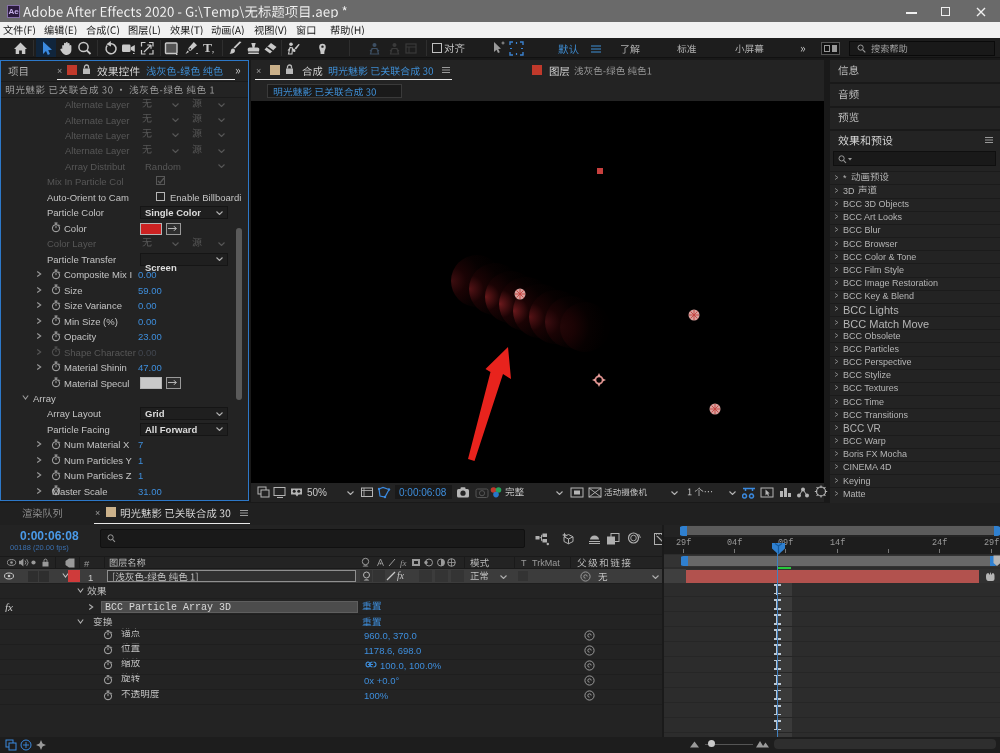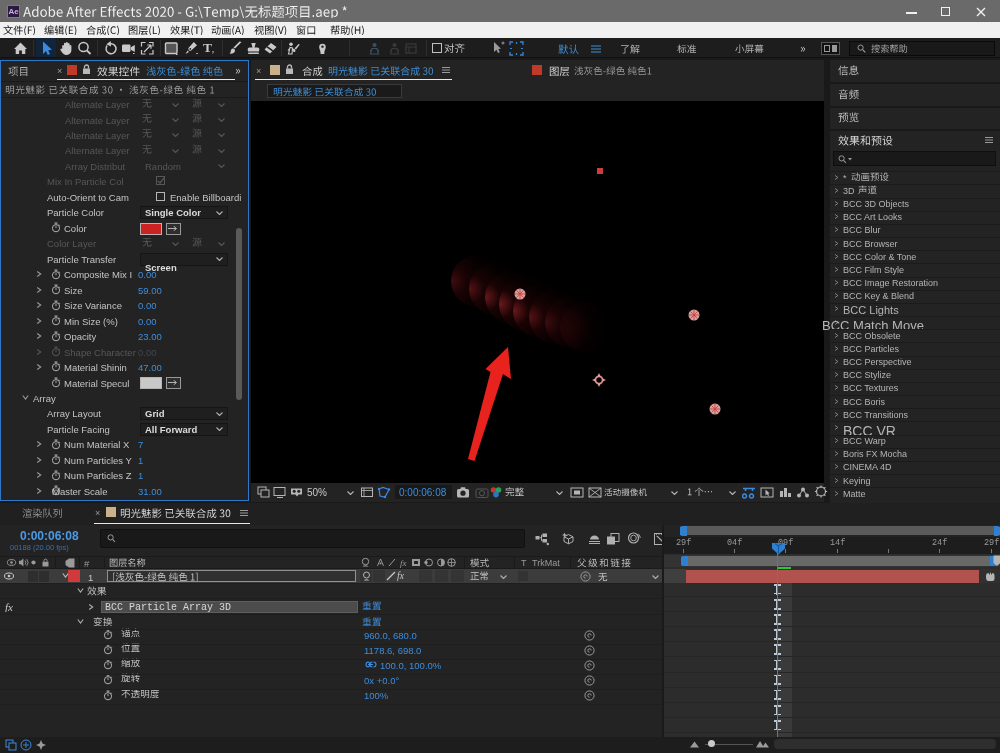--- a/index.html
+++ b/index.html
@@ -954,21 +954,21 @@
 <div class="lab" style="left:843px;top:291.2px;color:#b5b5b5;font-size:9px">BCC Key &amp; Blend</div>
 <div class="ab" style="left:830px;top:302.9px;width:170px;height:1px;background:#1b1b1b"></div>
 <svg class="ab" style="left:834px;top:306.4px" width="5" height="5" viewBox="0 0 6 6">
     <path d="M1.2 0.5 L4.7 3 L1.2 5.5" stroke="#8a8a8a" fill="none" stroke-width="1.1"></path>
   </svg>
 <div class="lab" style="left:843px;top:304.4px;color:#b5b5b5;font-size:11px">BCC Lights</div>
 <div class="ab" style="left:830px;top:316.1px;width:170px;height:1px;background:#1b1b1b"></div>
 <svg class="ab" style="left:834px;top:319.6px" width="5" height="5" viewBox="0 0 6 6">
     <path d="M1.2 0.5 L4.7 3 L1.2 5.5" stroke="#8a8a8a" fill="none" stroke-width="1.1"></path>
   </svg>
-<div class="lab" style="left:822px;top:317.6px;color:#b5b5b5;font-size:13px">BCC Match Move</div>
+<div class="lab" style="left:843px;top:317.6px;color:#b5b5b5;font-size:11px">BCC Match Move</div>
 <div class="ab" style="left:830px;top:329.2px;width:170px;height:1px;background:#1b1b1b"></div>
 <svg class="ab" style="left:834px;top:332.7px" width="5" height="5" viewBox="0 0 6 6">
     <path d="M1.2 0.5 L4.7 3 L1.2 5.5" stroke="#8a8a8a" fill="none" stroke-width="1.1"></path>
   </svg>
 <div class="lab" style="left:843px;top:330.7px;color:#b5b5b5;font-size:9px">BCC Obsolete</div>
 <div class="ab" style="left:830px;top:342.4px;width:170px;height:1px;background:#1b1b1b"></div>
 <svg class="ab" style="left:834px;top:345.9px" width="5" height="5" viewBox="0 0 6 6">
     <path d="M1.2 0.5 L4.7 3 L1.2 5.5" stroke="#8a8a8a" fill="none" stroke-width="1.1"></path>
   </svg>
 <div class="lab" style="left:843px;top:343.9px;color:#b5b5b5;font-size:9px">BCC Particles</div>
@@ -984,31 +984,31 @@
 <div class="lab" style="left:843px;top:370.3px;color:#b5b5b5;font-size:9px">BCC Stylize</div>
 <div class="ab" style="left:830px;top:381.9px;width:170px;height:1px;background:#1b1b1b"></div>
 <svg class="ab" style="left:834px;top:385.4px" width="5" height="5" viewBox="0 0 6 6">
     <path d="M1.2 0.5 L4.7 3 L1.2 5.5" stroke="#8a8a8a" fill="none" stroke-width="1.1"></path>
   </svg>
 <div class="lab" style="left:843px;top:383.4px;color:#b5b5b5;font-size:9px">BCC Textures</div>
 <div class="ab" style="left:830px;top:395.1px;width:170px;height:1px;background:#1b1b1b"></div>
 <svg class="ab" style="left:834px;top:398.6px" width="5" height="5" viewBox="0 0 6 6">
     <path d="M1.2 0.5 L4.7 3 L1.2 5.5" stroke="#8a8a8a" fill="none" stroke-width="1.1"></path>
   </svg>
-<div class="lab" style="left:843px;top:396.6px;color:#b5b5b5;font-size:9px">BCC Boris</div>
+<div class="lab" style="left:843px;top:396.6px;color:#b5b5b5;font-size:9px">BCC Time</div>
 <div class="ab" style="left:830px;top:408.3px;width:170px;height:1px;background:#1b1b1b"></div>
 <svg class="ab" style="left:834px;top:411.8px" width="5" height="5" viewBox="0 0 6 6">
     <path d="M1.2 0.5 L4.7 3 L1.2 5.5" stroke="#8a8a8a" fill="none" stroke-width="1.1"></path>
   </svg>
 <div class="lab" style="left:843px;top:409.8px;color:#b5b5b5;font-size:9px">BCC Transitions</div>
 <div class="ab" style="left:830px;top:421.4px;width:170px;height:1px;background:#1b1b1b"></div>
 <svg class="ab" style="left:834px;top:424.9px" width="5" height="5" viewBox="0 0 6 6">
     <path d="M1.2 0.5 L4.7 3 L1.2 5.5" stroke="#8a8a8a" fill="none" stroke-width="1.1"></path>
   </svg>
-<div class="lab" style="left:843px;top:422.9px;color:#b5b5b5;font-size:14px">BCC VR</div>
+<div class="lab" style="left:843px;top:422.9px;color:#b5b5b5;font-size:10px">BCC VR</div>
 <div class="ab" style="left:830px;top:434.6px;width:170px;height:1px;background:#1b1b1b"></div>
 <svg class="ab" style="left:834px;top:438.1px" width="5" height="5" viewBox="0 0 6 6">
     <path d="M1.2 0.5 L4.7 3 L1.2 5.5" stroke="#8a8a8a" fill="none" stroke-width="1.1"></path>
   </svg>
 <div class="lab" style="left:843px;top:436.1px;color:#b5b5b5;font-size:9px">BCC Warp</div>
 <div class="ab" style="left:830px;top:447.8px;width:170px;height:1px;background:#1b1b1b"></div>
 <svg class="ab" style="left:834px;top:451.3px" width="5" height="5" viewBox="0 0 6 6">
     <path d="M1.2 0.5 L4.7 3 L1.2 5.5" stroke="#8a8a8a" fill="none" stroke-width="1.1"></path>
   </svg>
 <div class="lab" style="left:843px;top:449.3px;color:#b5b5b5;font-size:9px">Boris FX Mocha</div>
@@ -1236,21 +1236,21 @@
   </svg>
 <svg class="ab" style="left:103px;top:629px" width="10" height="11" viewBox="0 0 10 11">
     <circle cx="5" cy="6.2" r="3.6" fill="none" stroke="#b0b0b0" stroke-width="1"></circle>
     <path d="M3.5 1 H6.5 M5 1 V2.3 M7.8 2.6 L8.8 3.7" stroke="#b0b0b0" stroke-width="1" fill="none"></path>
     <path d="M5 6.2 L5 3.9" stroke="#b0b0b0" stroke-width="0.9"></path>
   </svg>
 <svg class="t " style="left:121px;top:628.2px;" width="19.2" height="9.6" viewBox="0 -88 200 100" fill="#c4c4c4">
     <use href="#g951a" x="0"></use>
     <use href="#g70b9" x="100"></use>
   </svg>
-<div class="val" style="left:364px;top:629.5px">960.0, 680.0</div>
+<div class="val" style="left:364px;top:629.5px">960.0, 370.0</div>
 <svg class="ab" style="left:584px;top:629.5px" width="11" height="11" viewBox="0 0 11 11">
     <circle cx="5.5" cy="5.5" r="4.6" fill="none" stroke="#9a9a9a"></circle>
     <path d="M5.5 7.2 a1.7 1.7 0 1 1 1.7 -1.7" fill="none" stroke="#9a9a9a" stroke-width="1"></path>
   </svg>
 <svg class="ab" style="left:103px;top:644px" width="10" height="11" viewBox="0 0 10 11">
     <circle cx="5" cy="6.2" r="3.6" fill="none" stroke="#b0b0b0" stroke-width="1"></circle>
     <path d="M3.5 1 H6.5 M5 1 V2.3 M7.8 2.6 L8.8 3.7" stroke="#b0b0b0" stroke-width="1" fill="none"></path>
     <path d="M5 6.2 L5 3.9" stroke="#b0b0b0" stroke-width="0.9"></path>
   </svg>
 <svg class="t " style="left:121px;top:643.2px;" width="19.2" height="9.6" viewBox="0 -88 200 100" fill="#c4c4c4">

